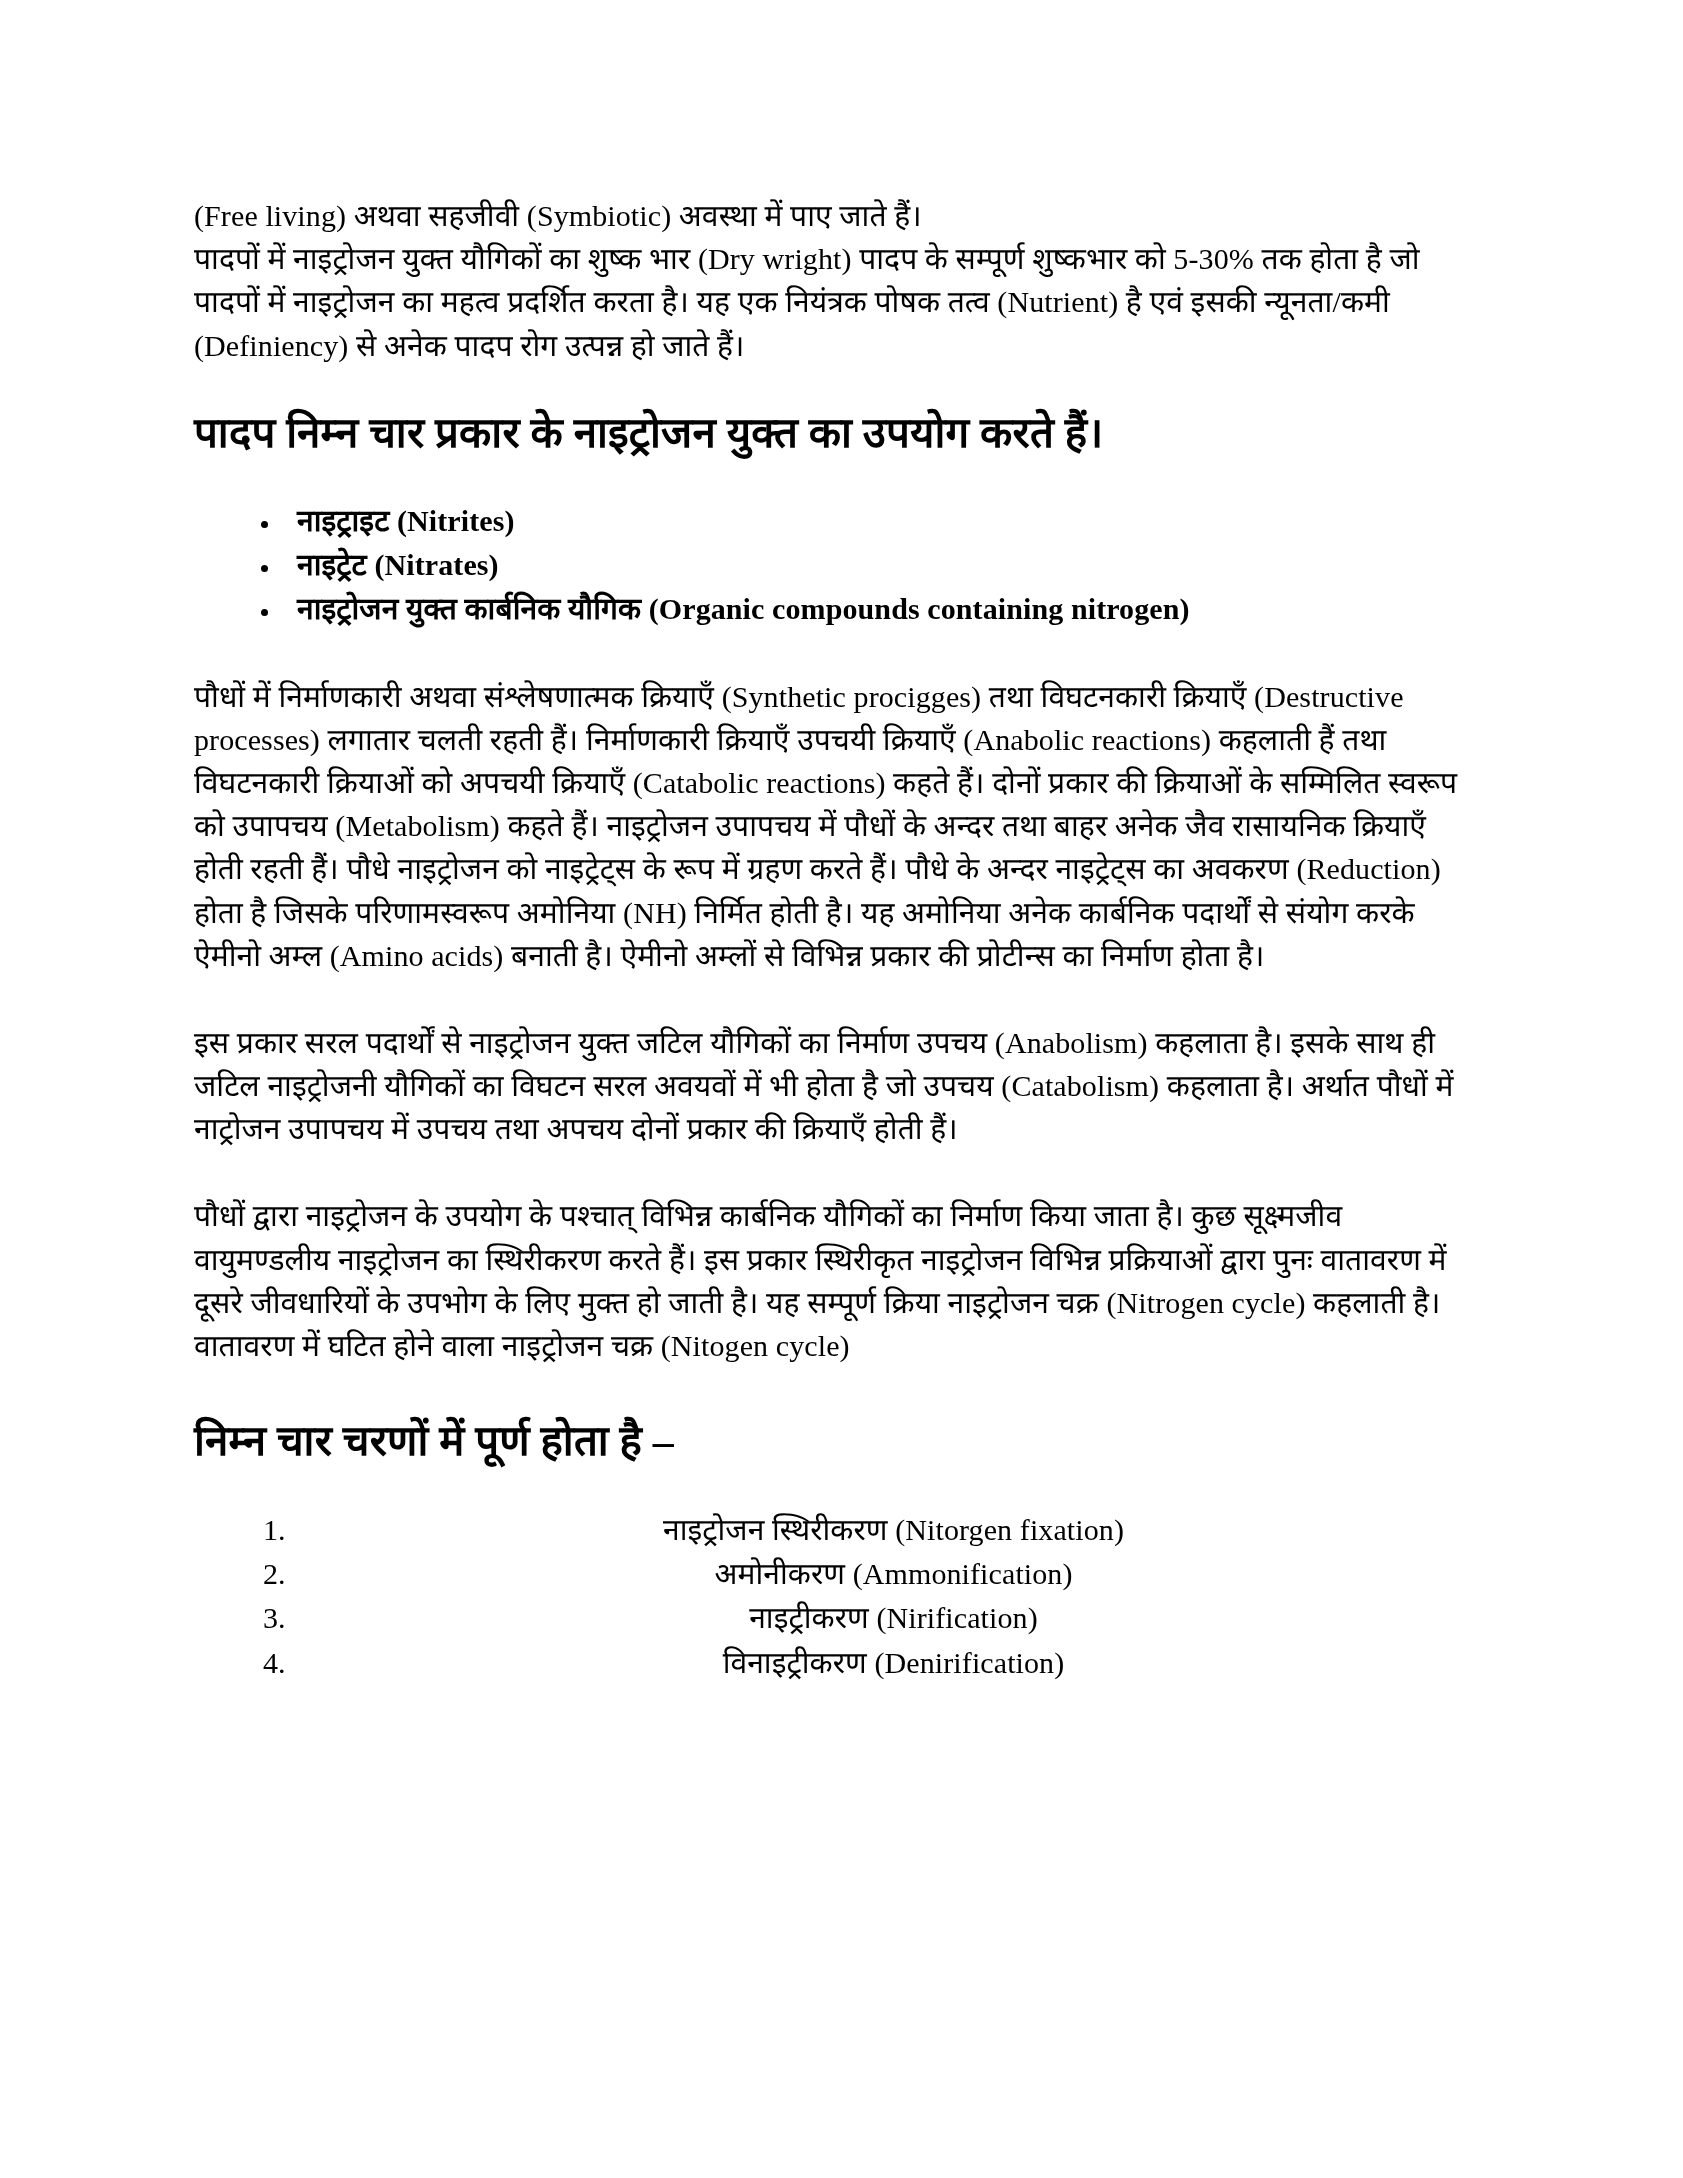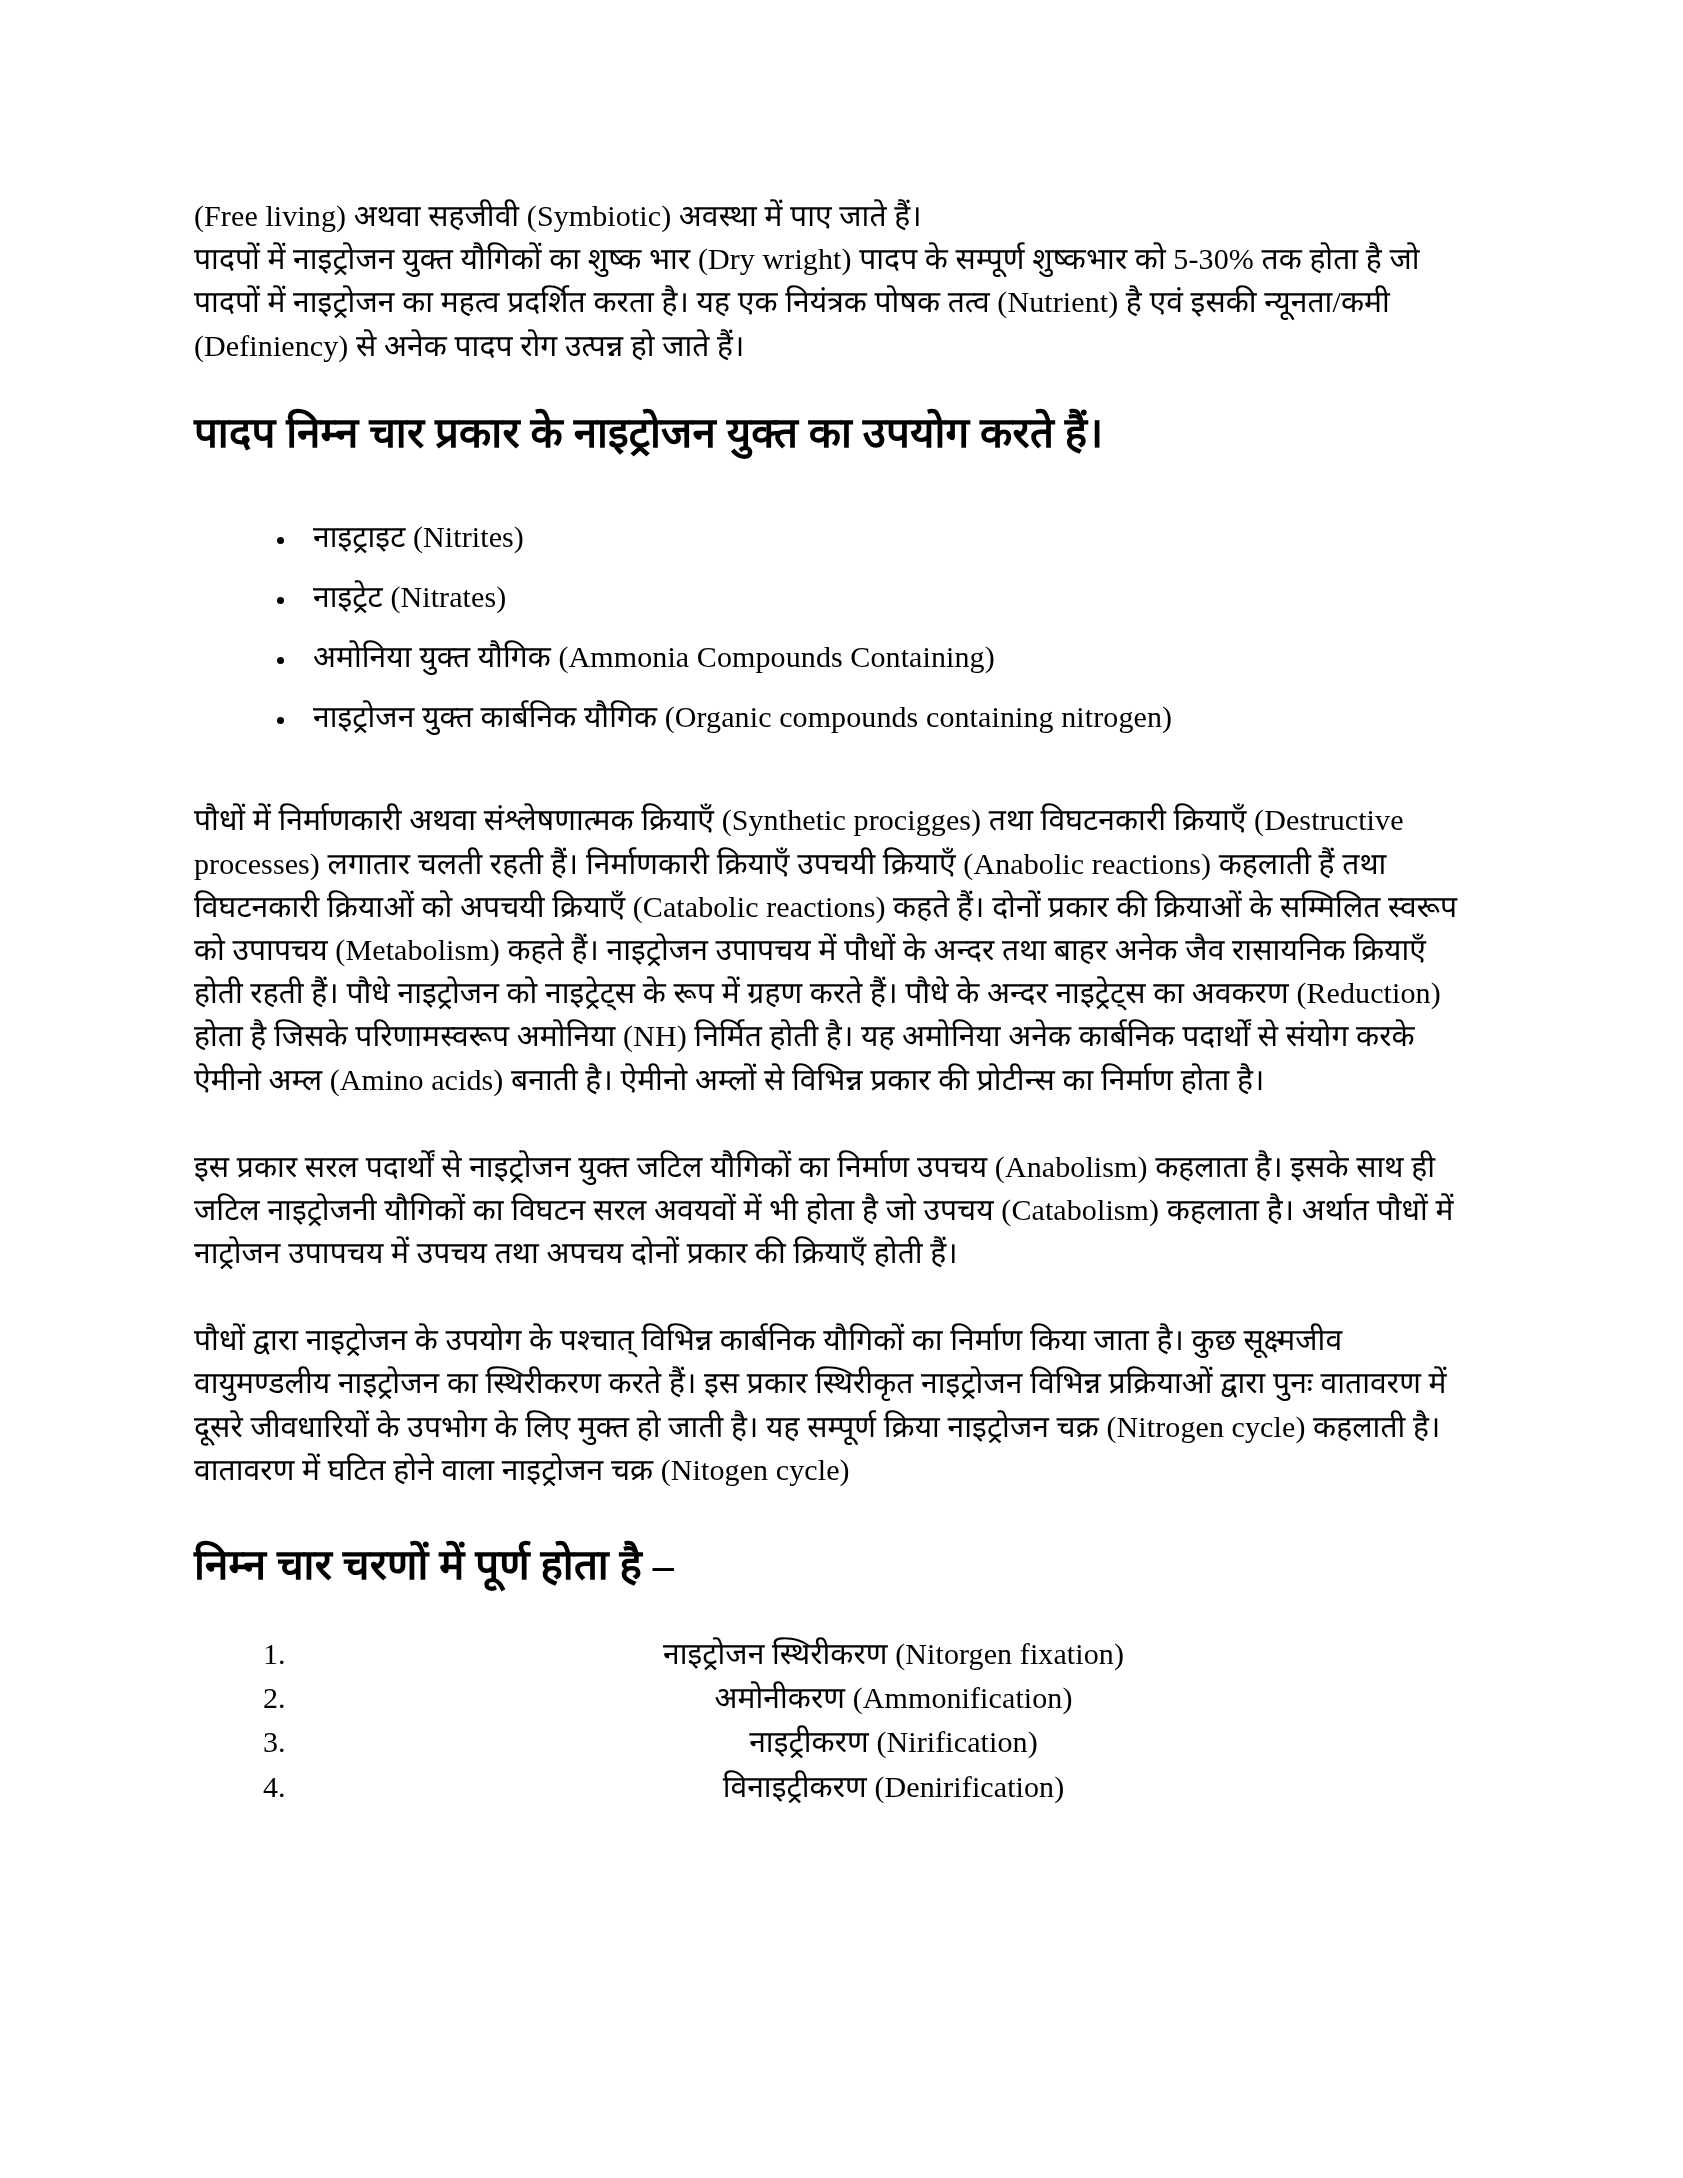--- a/index.html
+++ b/index.html
@@ -46,21 +46,22 @@
   ul.bullets {
     list-style: none;
     margin: 0;
     padding: 0 0 0 59px;
   }
   ul.bullets > li {
     position: relative;
     font-size: 30px;
     line-height: 1.46;
     padding-left: 44px;
-    margin: 16px;
+    margin: 0;
+    font-weight: bold;
   }
   ul.bullets > li::before {
     content: "";
     position: absolute;
     left: 8px;
     top: 22px;
     width: 7px;
     height: 7px;
     background: #000;
     border-radius: 50%;
@@ -109,21 +110,20 @@
 
     <div class="gap-md"></div>
 
     <p class="heading-bold">पादप निम्न चार प्रकार के नाइट्रोजन युक्त का उपयोग करते हैं।</p>
 
     <div class="gap-md"></div>
 
     <ul class="bullets">
       <li>नाइट्राइट (Nitrites)</li>
       <li>नाइट्रेट (Nitrates)</li>
-      <li>अमोनिया युक्त यौगिक (Ammonia Compounds Containing)</li>
       <li>नाइट्रोजन युक्त कार्बनिक यौगिक (Organic compounds containing nitrogen)</li>
     </ul>
 
     <div class="gap-lg"></div>
 
     <p class="para"><span class="run-bold">पौधों में निर्माणकारी अथवा संश्लेषणात्मक क्रियाएँ</span><span> (Synthetic procigges) तथा विघटनकारी क्रियाएँ (Destructive processes) लगातार चलती रहती हैं। निर्माणकारी क्रियाएँ उपचयी क्रियाएँ (Anabolic reactions) कहलाती हैं तथा विघटनकारी क्रियाओं को अपचयी क्रियाएँ (Catabolic reactions) कहते हैं। दोनों प्रकार की क्रियाओं के सम्मिलित स्वरूप को उपापचय (Metabolism) कहते हैं। नाइट्रोजन उपापचय में पौधों के अन्दर तथा बाहर अनेक जैव रासायनिक क्रियाएँ होती रहती हैं। पौधे नाइट्रोजन को नाइट्रेट्स के रूप में ग्रहण करते हैं। पौधे के अन्दर नाइट्रेट्स का अवकरण (Reduction) होता है जिसके परिणामस्वरूप अमोनिया (NH) निर्मित होती है। यह अमोनिया अनेक कार्बनिक पदार्थों से संयोग करके ऐमीनो अम्ल (Amino acids) बनाती है। ऐमीनो अम्लों से विभिन्न प्रकार की प्रोटीन्स का निर्माण होता है।</span></p>
 
     <div class="gap-lg"></div>
 
     <p class="para"><span>इस प्रकार सरल पदार्थों से नाइट्रोजन युक्त जटिल यौगिकों का निर्माण उपचय </span><span class="run-bold">(Anabolism)</span><span> कहलाता है। इसके साथ ही जटिल नाइट्रोजनी यौगिकों का विघटन सरल अवयवों में भी होता है जो उपचय (Catabolism) कहलाता है। अर्थात पौधों में नाट्रोजन उपापचय में उपचय तथा अपचय दोनों प्रकार की क्रियाएँ होती हैं।</span></p>

